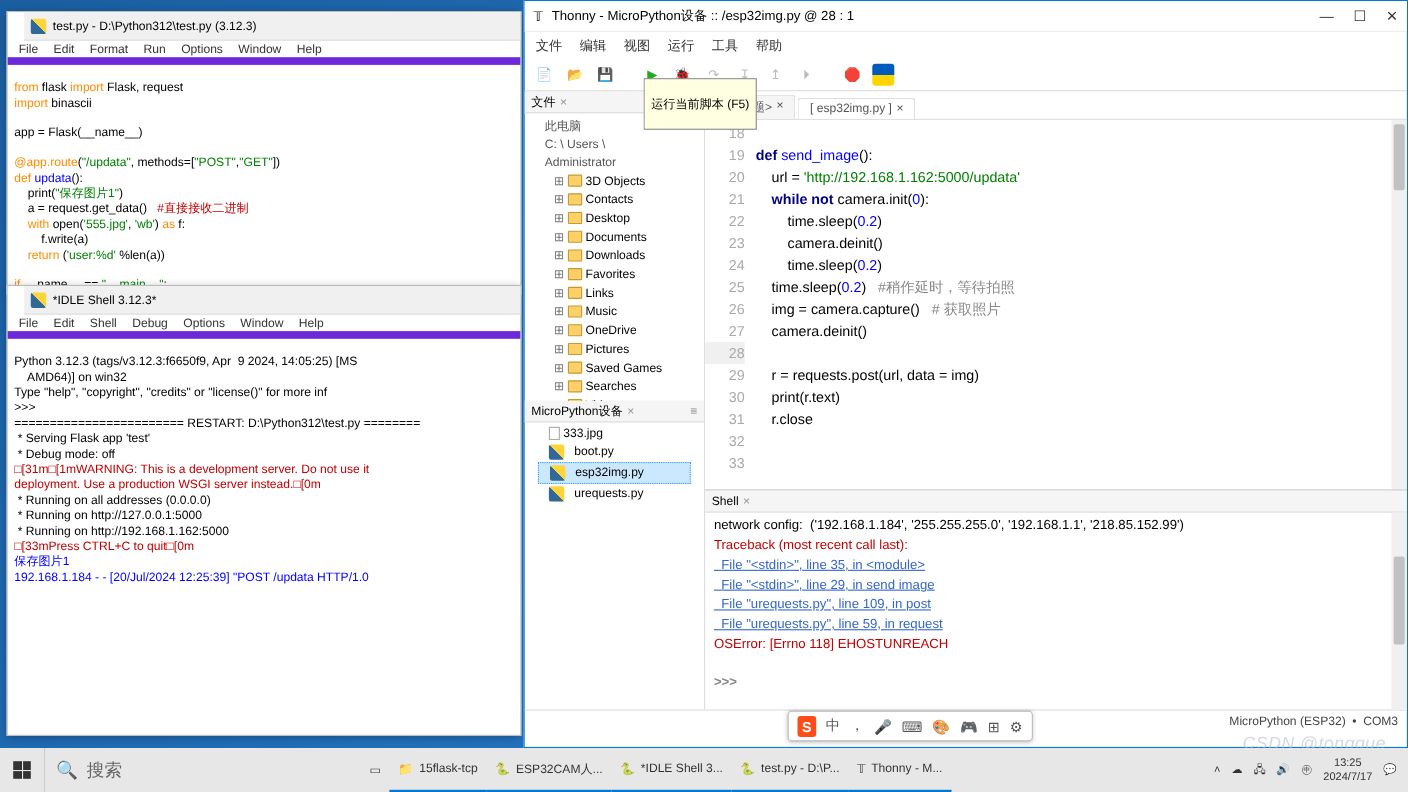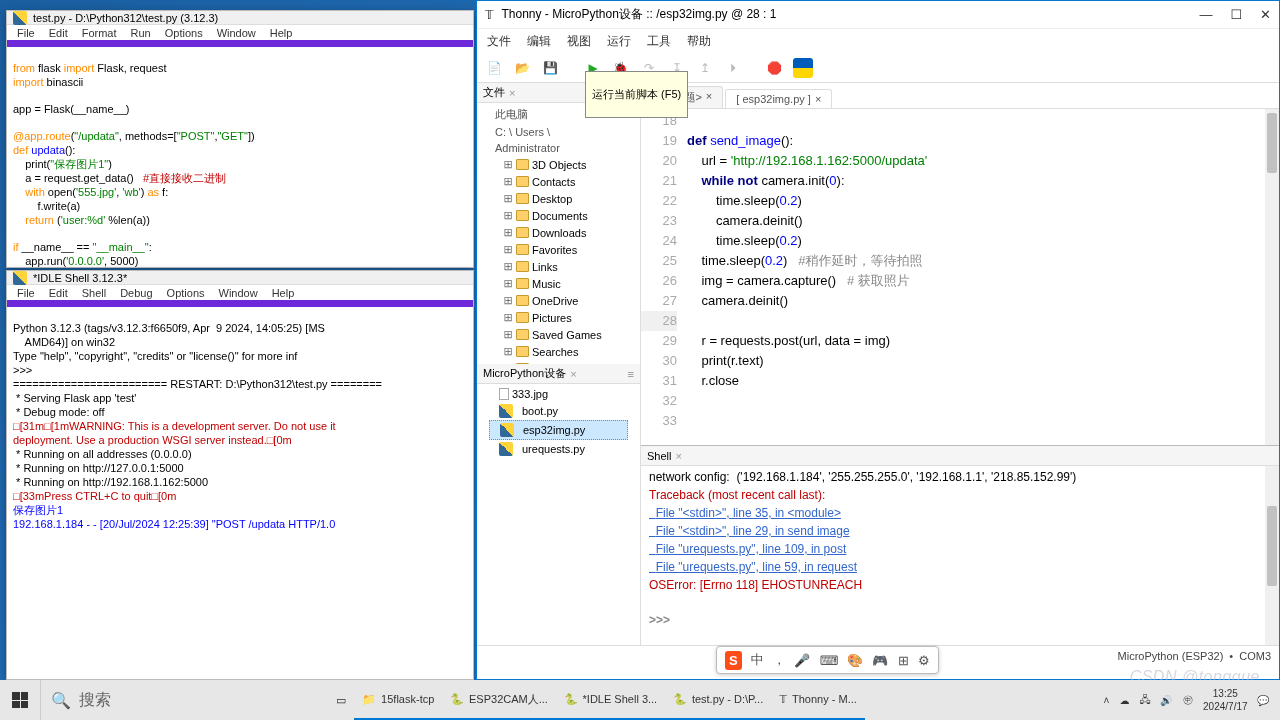--- a/index.html
+++ b/index.html
@@ -5,27 +5,27 @@
 * { margin: 0; padding: 0; box-sizing: border-box; font-family: "Segoe UI", Tahoma, sans-serif; }
 body { width: 1280px; height: 720px; background: #0078d4; position: relative; overflow: hidden; }
 
 
 .desktop { position: absolute; inset: 0; background: linear-gradient(135deg, #1a5ea0 0%, #2a7fd1 100%); }
 .desk-icon { position: absolute; left: 4px; width: 24px; display: flex; flex-direction: column; align-items: center; font-size: 8px; color: #fff; text-align: center; }
 .desk-icon.i1 { top: 58px; } .desk-icon.i2 { top: 166px; }
 
 
 .win-ed { position: absolute; top: 10px; left: 6px; width: 468px; height: 258px; background: #fff; border: 1px solid #bbb; box-shadow: 0 2px 8px rgba(0,0,0,.3); }
-.win-ed .title, .win-sh .title { height: 14px; background: #f0f0f0; display: flex; align-items: center; padding: 0 6px; font-size: 11px; border-bottom: 1px solid #ddd; }
+.win-ed .title, .win-sh .title { height: 26px; background: #f0f0f0; display: flex; align-items: center; padding: 0 6px; font-size: 11px; border-bottom: 1px solid #ddd; margin-left: 15px; }
 .py-ico { width: 14px; height: 14px; background: linear-gradient(45deg,#306998 50%,#ffd43b 50%); border-radius: 2px; margin-right: 6px; }
 .win-ed .menu, .win-sh .menu { height: 22px; display: flex; gap: 14px; align-items: center; padding: 0 10px; font-size: 11px; color: #333; border-bottom: 7px solid #6d28d9; }
 .code-area { padding: 3px 6px; font-family: "Courier New", monospace; font-size: 11px; line-height: 13px; white-space: pre; overflow: hidden; margin-top: 12px; }
 
 
-.win-sh { position: absolute; top: 270px; left: 6px; width: 468px; height: 410px; background: #fff; border: 1px solid #bbb; box-shadow: 0 2px 8px rgba(0,0,0,.3); }
+.win-sh { position: absolute; top: 259px; left: 6px; width: 468px; height: 410px; background: #fff; border: 1px solid #bbb; box-shadow: 0 2px 8px rgba(0,0,0,.3); }
 
 
 .thonny { position: absolute; top: 0; left: 476px; width: 804px; height: 680px; background: #fff; border: 1px solid #0078d4; }
 .th-title { height: 28px; background: #fff; display: flex; align-items: center; padding: 0 8px; font-size: 12px; border-bottom: 1px solid #eee; }
 .th-title .controls { margin-left: auto; display: flex; gap: 18px; font-size: 13px; color: #333; }
 .th-menu { height: 24px; display: flex; gap: 16px; align-items: center; padding: 0 10px; font-size: 12px; color: #333; }
 .th-tools { height: 30px; display: flex; align-items: center; gap: 8px; padding: 0 8px; border-bottom: 1px solid #ddd; position: relative; }
 .tool-btn { width: 20px; height: 20px; border-radius: 3px; display:flex;align-items:center;justify-content:center; font-size:12px; }
 .tooltip { position: absolute; left: 108px; top: 18px; background: #ffffe1; border: 1px solid #888; padding: 15px 6px; font-size: 11px; z-index: 50; }
 .th-split { display: flex; height: 562px; }

